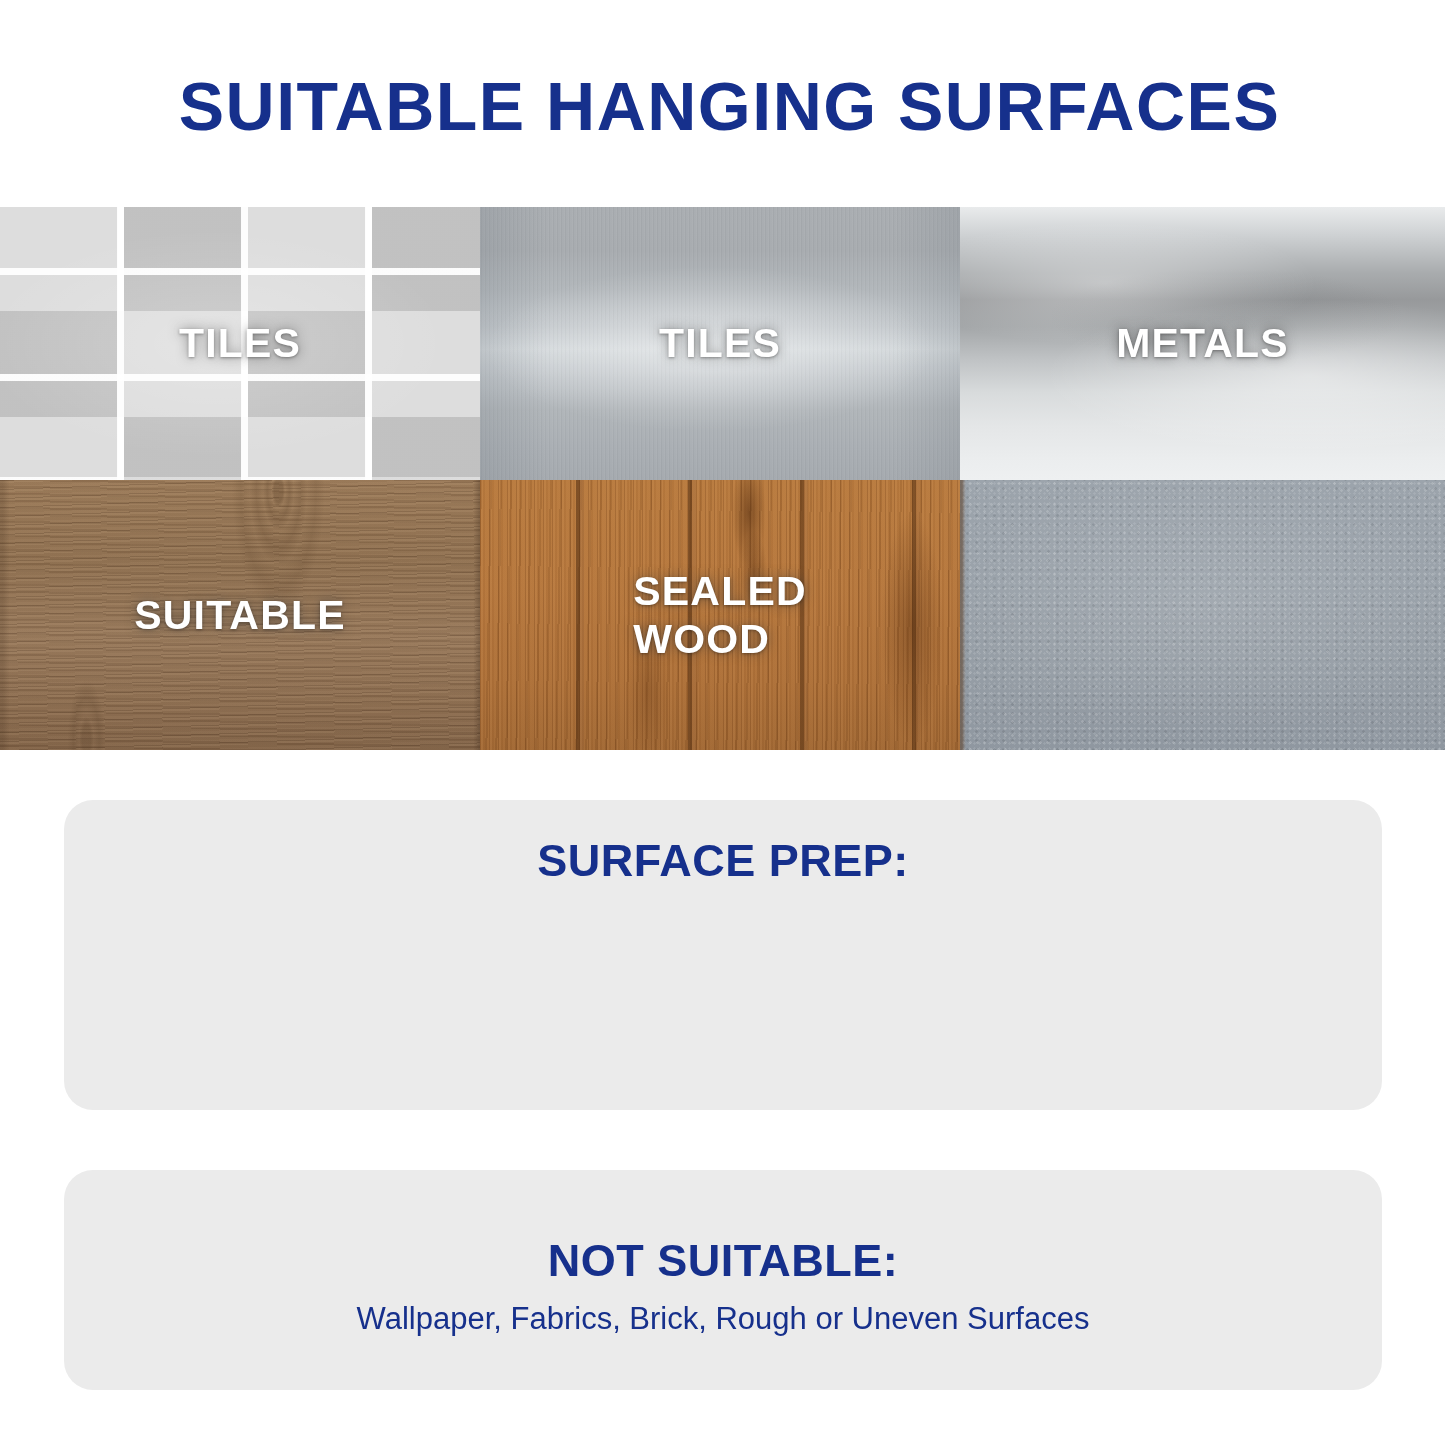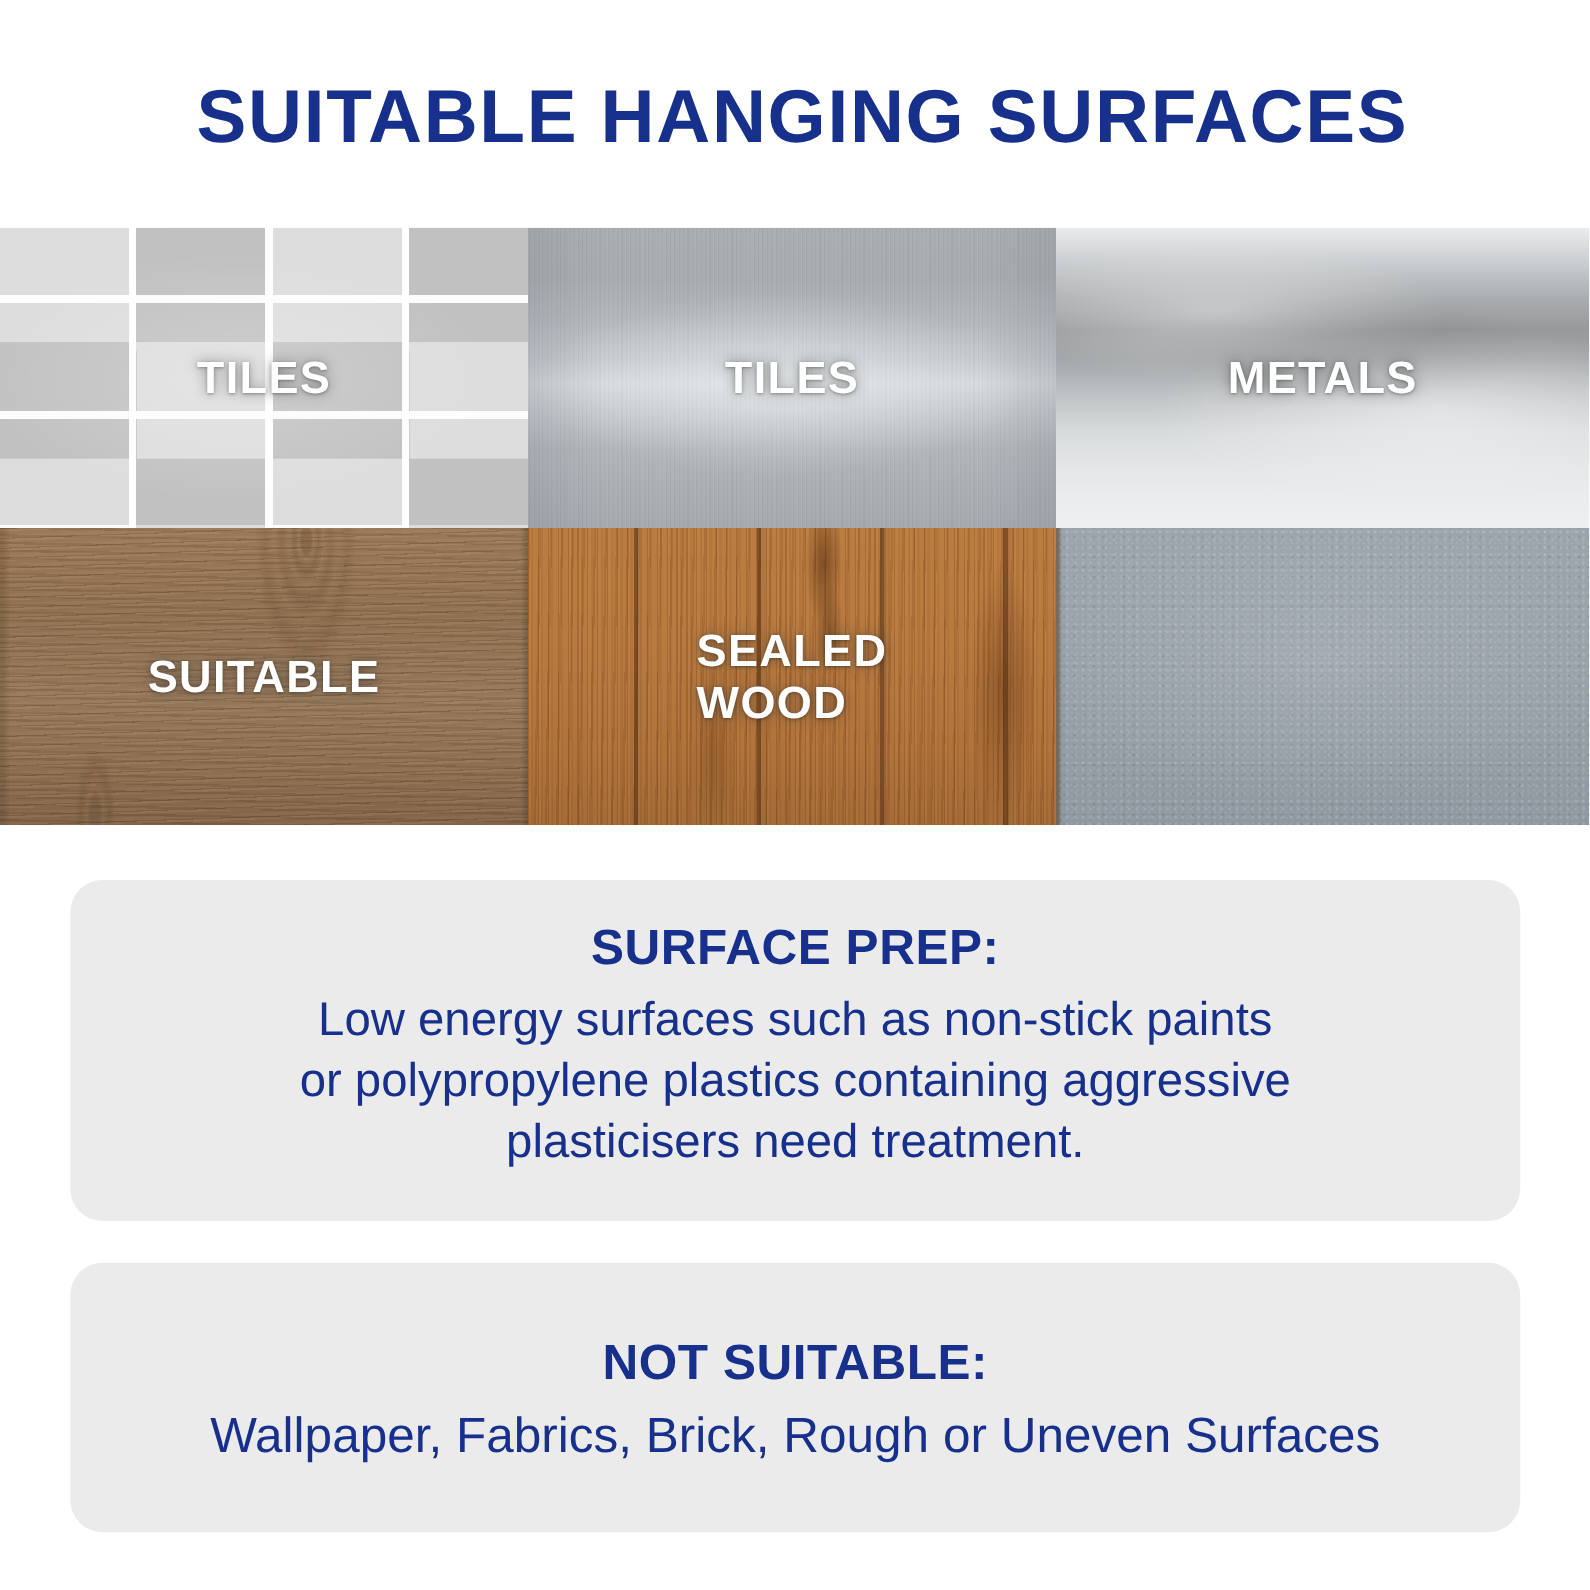--- a/index.html
+++ b/index.html
@@ -264,22 +264,22 @@
     border-radius: 29px;
     box-sizing: border-box;
     text-align: center;
     color: #16308c;
   }
   .panel-prep {
     height: 310px;
     padding: 36px 40px 0 40px;
   }
   .panel-notsuitable {
-    height: 245px;
-    margin-top: 38px;
+    height: 220px;
+    margin-top: 60px;
     padding: 66px 40px 0 40px;
   }
   .panel-heading {
     font-family: "Liberation Sans", sans-serif;
     font-weight: bold;
     font-size: 45px;
     letter-spacing: 0.5px;
     line-height: 1.1;
     margin: 0 0 14px 0;
     color: #16308c;
@@ -287,21 +287,21 @@
   .panel-body {
     font-family: "Liberation Sans", sans-serif;
     font-weight: normal;
     font-size: 43px;
     line-height: 1.30;
     margin: 0;
     color: #16308c;
     white-space: pre-line;
   }
   .panel-body-single {
-    font-size: 45px;
+    font-size: 31px;
     line-height: 1.2;
   }
 </style>
 </head>
 <body>
 
 <h1 class="page-title">SUITABLE HANGING SURFACES</h1>
 
 <div class="surface-grid">
 
@@ -348,23 +348,20 @@
     <div class="concrete-stipple"></div>
     <div class="concrete-shade"></div>
   </div>
 
 </div>
 
 <div class="panels">
 
   <div class="info-panel panel-prep">
     <p class="panel-heading">SURFACE PREP:</p>
-    <p class="panel-body">Low energy surfaces such as non-stick paints
-or polypropylene plastics containing aggressive
-plasticisers need treatment.</p>
   </div>
 
   <div class="info-panel panel-notsuitable">
     <p class="panel-heading">NOT SUITABLE:</p>
     <p class="panel-body panel-body-single">Wallpaper, Fabrics, Brick, Rough or Uneven Surfaces</p>
   </div>
 
 </div>
 
 </body></html>

